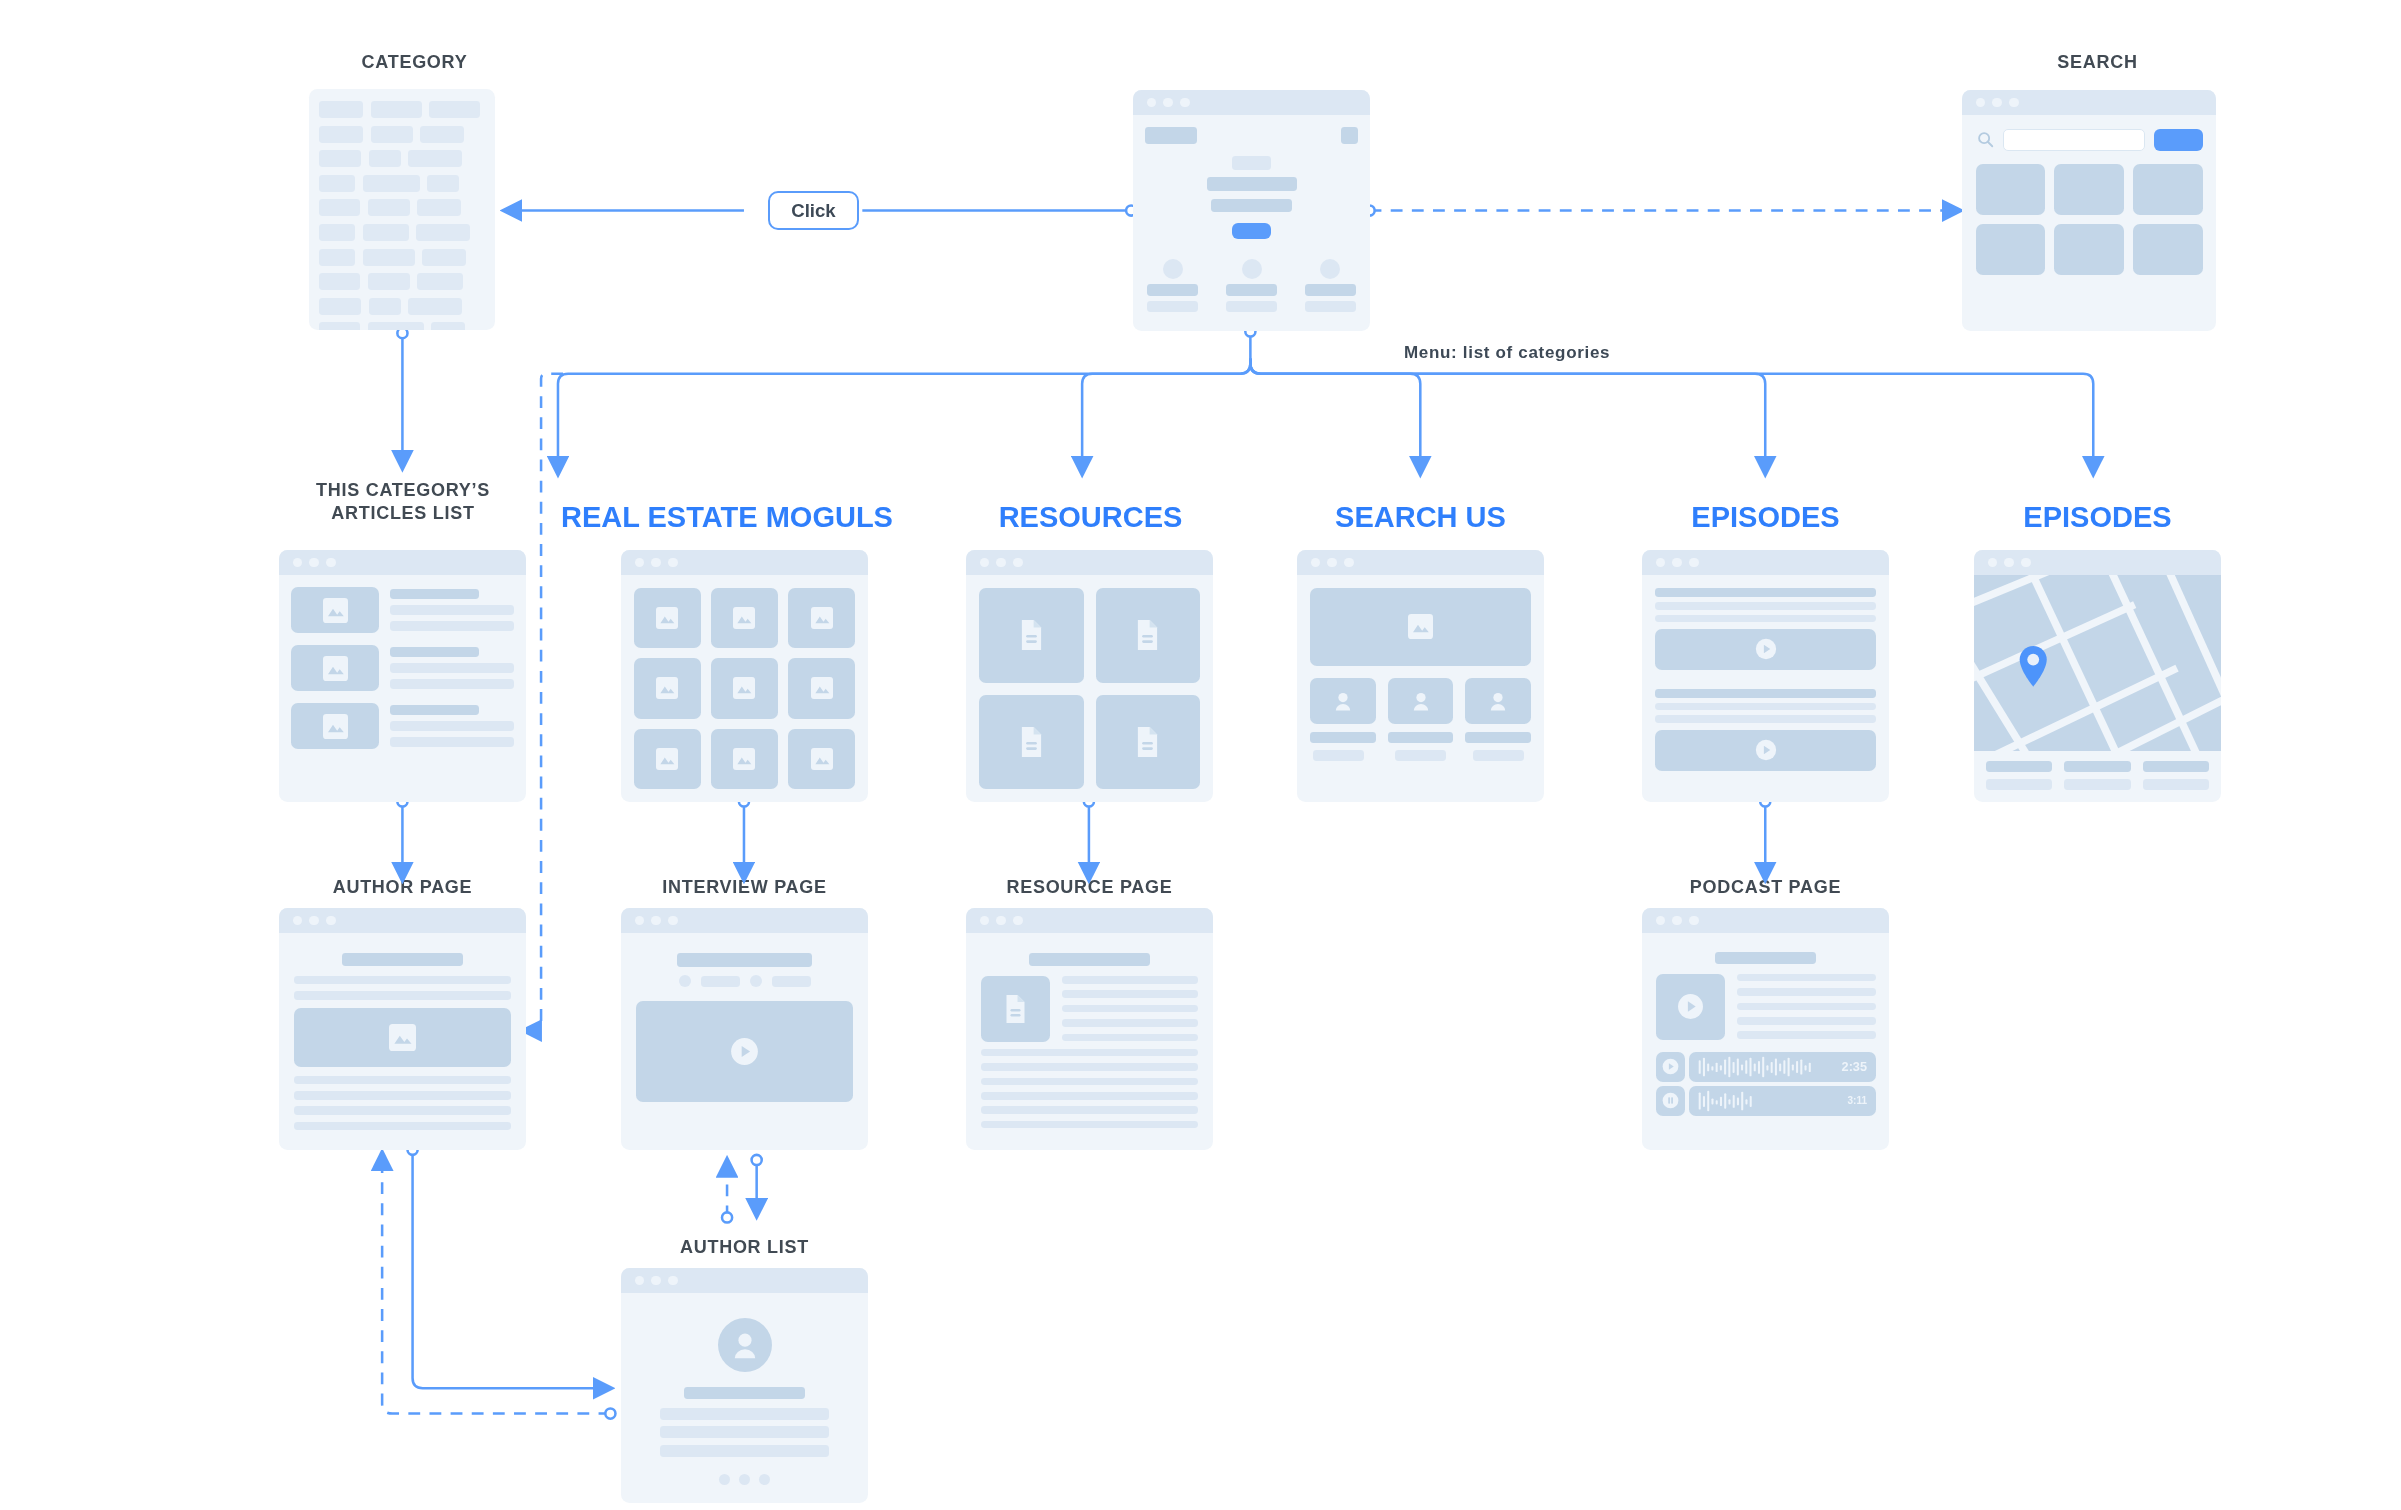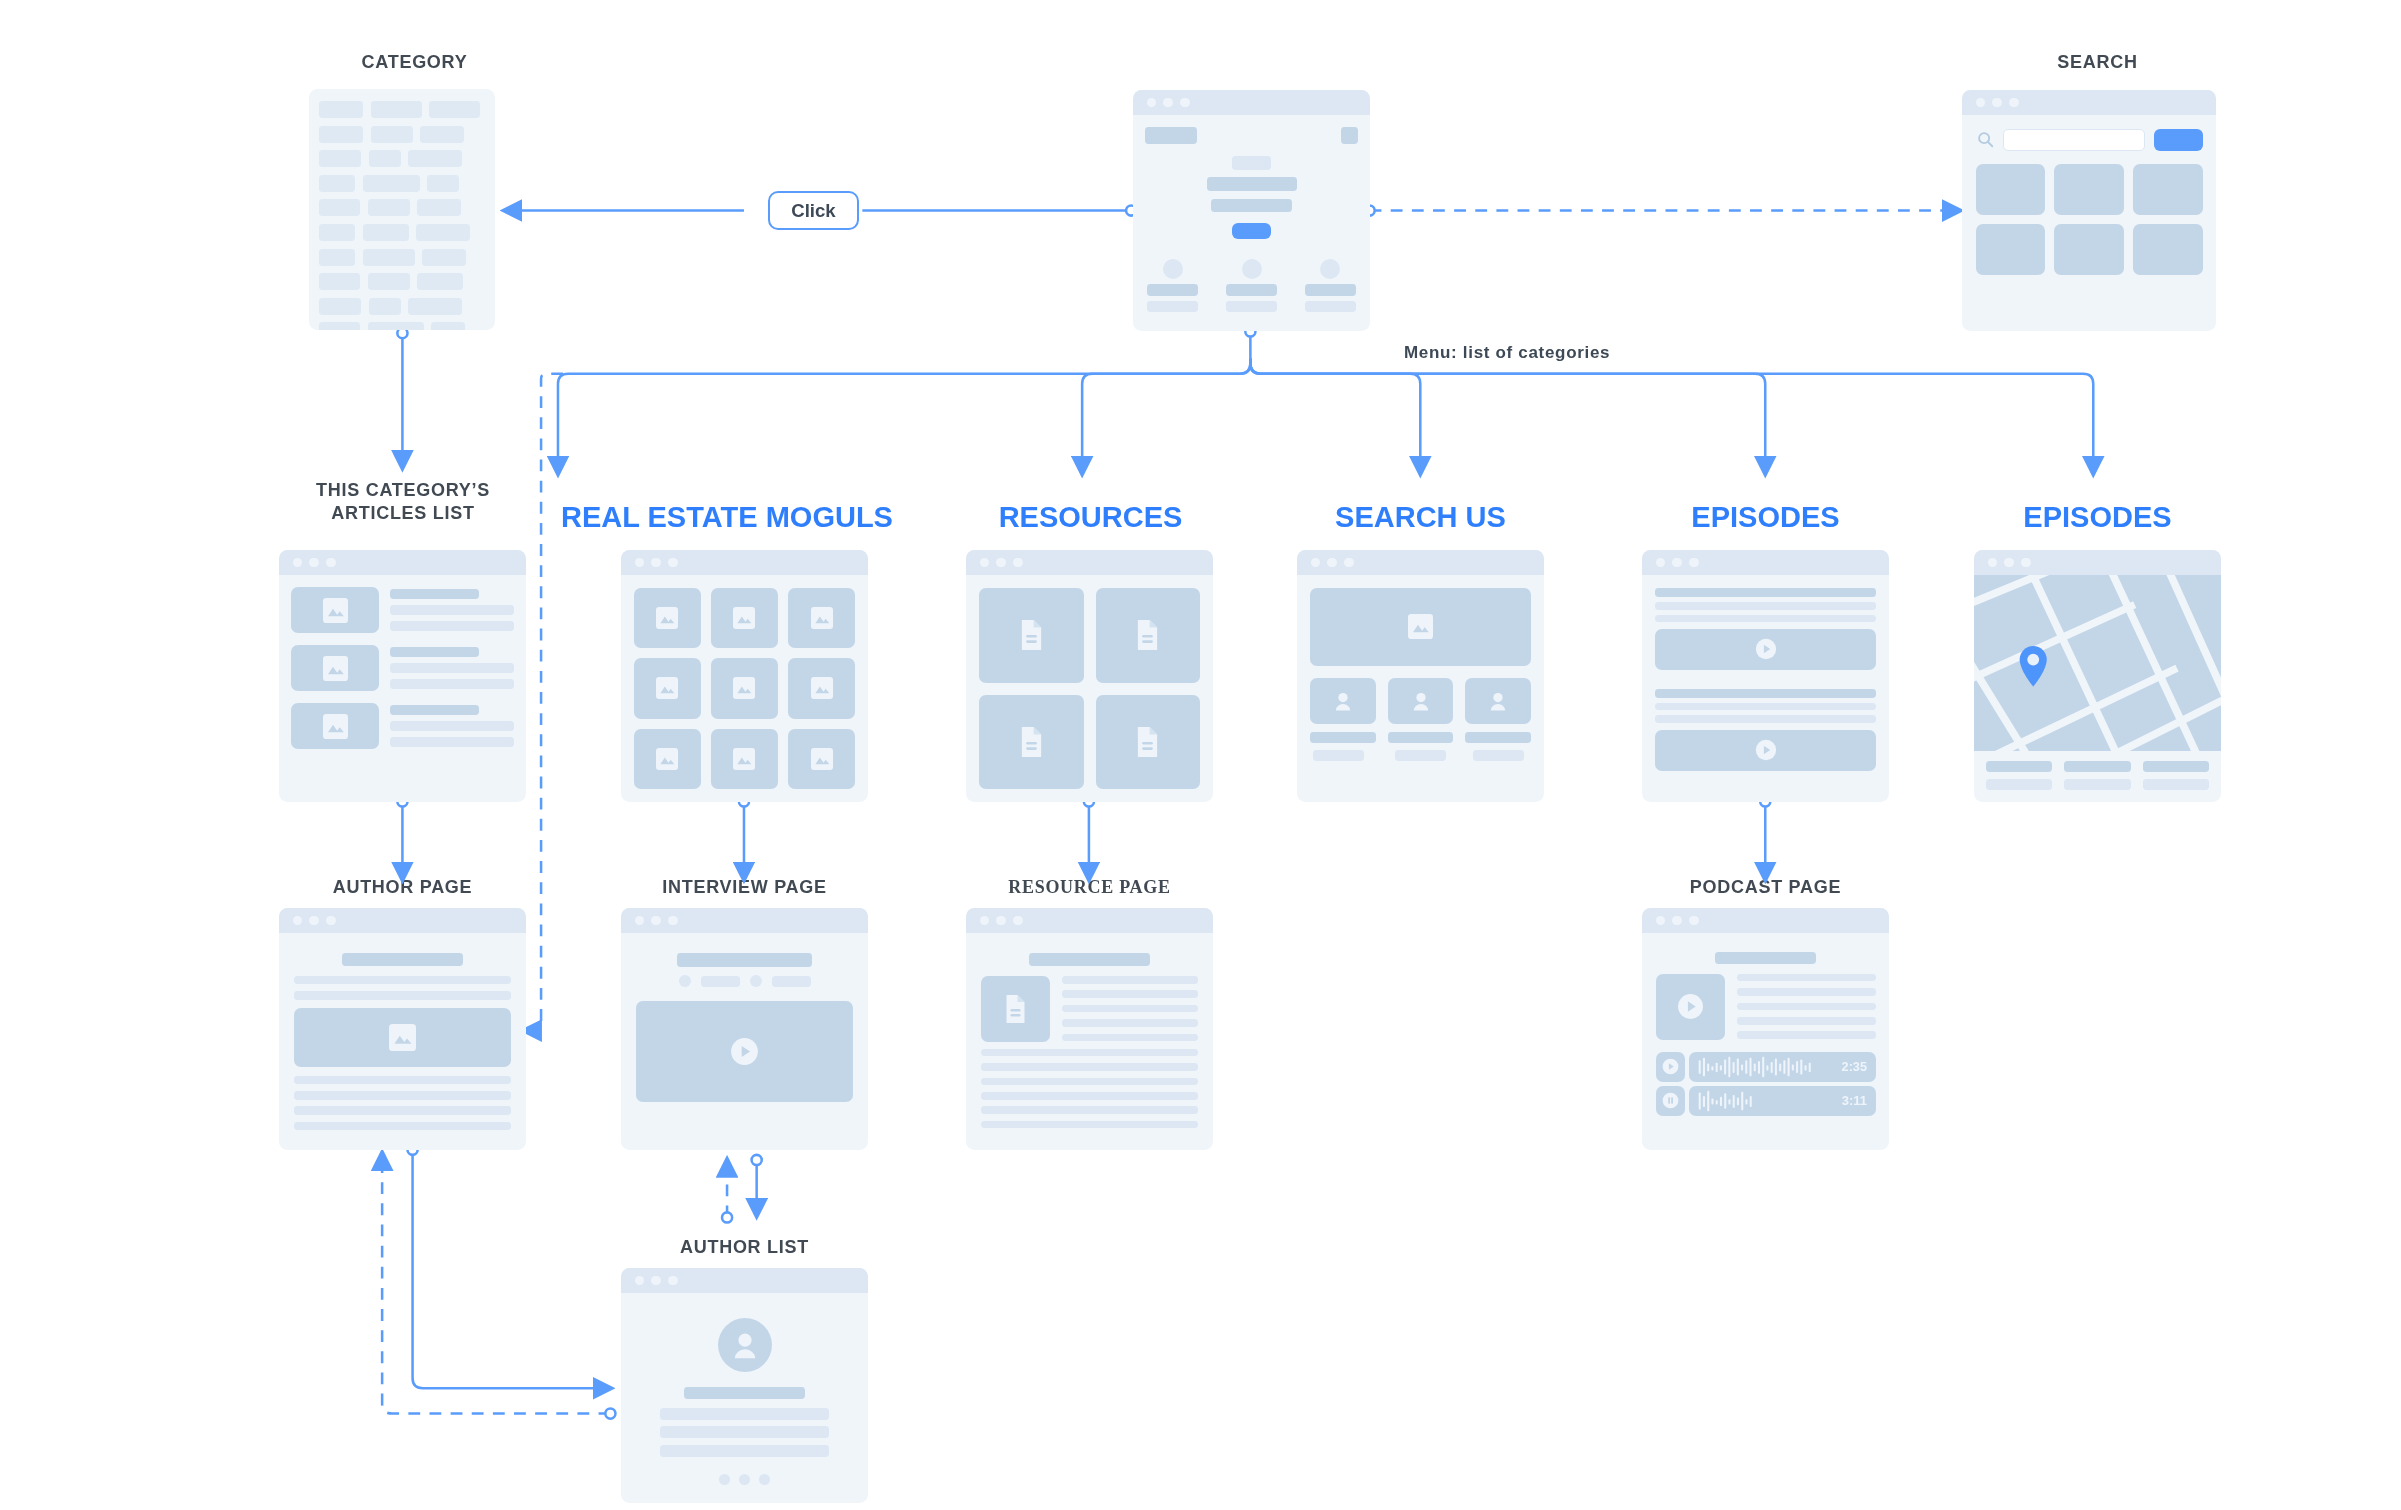--- a/index.html
+++ b/index.html
@@ -145,21 +145,21 @@
 
   <div class="lbl node" style="left:1979px;top:51px;width:237px;">SEARCH</div>
 
   <div class="lbl node" style="left:276px;top:479px;width:254px;white-space:pre-line;">THIS CATEGORY’S
 ARTICLES LIST</div>
 
   <div class="lbl node" style="left:284px;top:876px;width:237px;">AUTHOR PAGE</div>
 
   <div class="lbl node" style="left:626px;top:876px;width:237px;">INTERVIEW PAGE</div>
 
-  <div class="lbl node" style="left:971px;top:876px;width:237px;font-family:Liberation Serif, serif;">RESOURCE PAGE</div>
+  <div class="lbl node" style="left:971px;top:876px;width:237px;">RESOURCE PAGE</div>
 
   <div class="lbl node" style="left:1647px;top:876px;width:237px;">PODCAST PAGE</div>
 
   <div class="lbl node" style="left:626px;top:1236px;width:237px;">AUTHOR LIST</div>
 
   <div class="lbl menu" style="left:1404px;top:342px;width:355px;">Menu: list of categories</div>
 
   <div class="pill" style="left:768px;top:191px;width:91px;height:39px;">Click</div>
 
   <div class="lbl cat" style="left:541px;top:499px;width:372px;">REAL ESTATE MOGULS</div>
@@ -738,21 +738,21 @@
                 <rect x="27" y="9" width="2.4" height="11" rx="1"></rect>
               <rect x="32" y="5" width="2.4" height="18" rx="1"></rect>
                 <rect x="37" y="12" width="2.4" height="6" rx="1"></rect>
               <rect x="42" y="7" width="2.4" height="15" rx="1"></rect>
                 <rect x="47" y="10" width="2.4" height="9" rx="1"></rect>
               <rect x="52" y="3" width="2.4" height="22" rx="1"></rect>
                 <rect x="57" y="12" width="2.4" height="6" rx="1"></rect>
               <rect x="62" y="8" width="2.4" height="13" rx="1"></rect>
             </g>
           </svg>
-          <span style="position:absolute;right:8.5px;color:#eef4fa;font-weight:bold;font-size:13px;">3:11</span>
+          <span style="position:absolute;right:8.5px;color:#eef4fa;font-weight:bold;font-size:10px;">3:11</span>
         </div>
       </div>
     </div>
   </div>
 
   <div class="win" style="left:621px;top:1268px;width:247px;height:235px;z-index:3;">
     <div class="winbar">
         <i></i>
         <i></i>
         <i></i>

